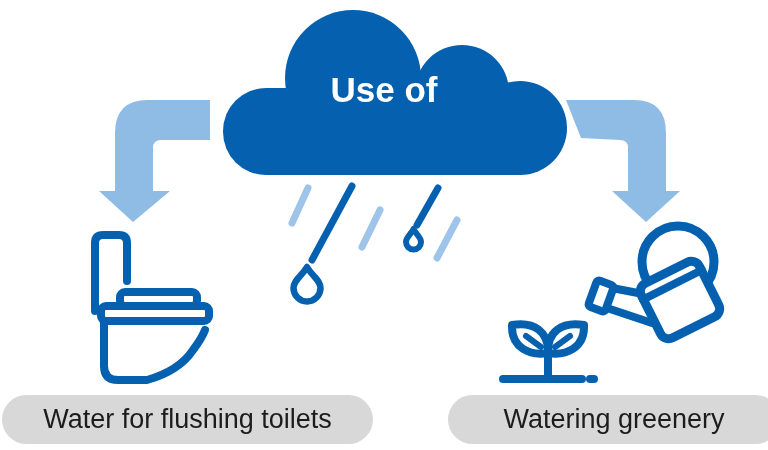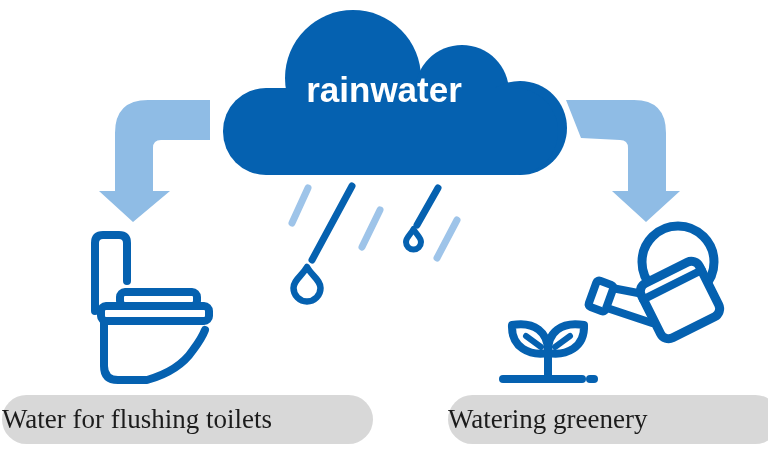--- a/index.html
+++ b/index.html
@@ -24,21 +24,21 @@
   .stroke-light{fill:none;stroke:var(--rain-light-blue);stroke-linecap:round;}
   .mask-fill{fill:var(--background);stroke:var(--dark-blue);stroke-linecap:round;stroke-linejoin:round;}
   .cloud-title{
     position:absolute;left:234px;top:70px;width:300px;
     text-align:center;color:var(--title-text);
     font-size:35px;line-height:39px;font-weight:bold;
   }
   .pill{
     position:absolute;top:395px;height:49px;border-radius:25px;
     background:var(--pill-bg);color:var(--pill-text);
-    font-size:27px;line-height:49px;text-align:left;white-space:nowrap;font-family:Liberation Serif, serif;
+    font-size:27px;line-height:49px;text-align:center;white-space:nowrap;
   }
   .pill-left{left:2px;width:371px;}
   .pill-right{left:448px;width:332px;}
 </style>
 </head>
 <body>
 
 <div class="stage">
 
   <svg width="768" height="450" viewBox="0 0 768 450">
@@ -86,19 +86,19 @@
         <rect class="mask-fill" stroke-width="9" x="-32.5" y="-30.5" width="65" height="61" rx="9"></rect>
         <line class="stroke-dark" stroke-width="8" x1="-33" y1="-17" x2="33" y2="-17"></line>
       </g>
       <line class="stroke-dark" stroke-width="8" x1="612" y1="288" x2="638" y2="293"></line>
       <line class="stroke-dark" stroke-width="8" x1="604" y1="307" x2="652" y2="323"></line>
       <rect class="mask-fill" stroke-width="8" x="-9" y="-14" width="18" height="28" rx="3" transform="translate(601,296) rotate(20)"></rect>
     </g>
   </svg>
 
   <div class="cloud-title">
-    <div>rainwater</div>
+    <div>Use of</div>
   </div>
 
   <div class="pill pill-left">Water for flushing toilets</div>
   <div class="pill pill-right">Watering greenery</div>
 
 </div>
 
 </body></html>

